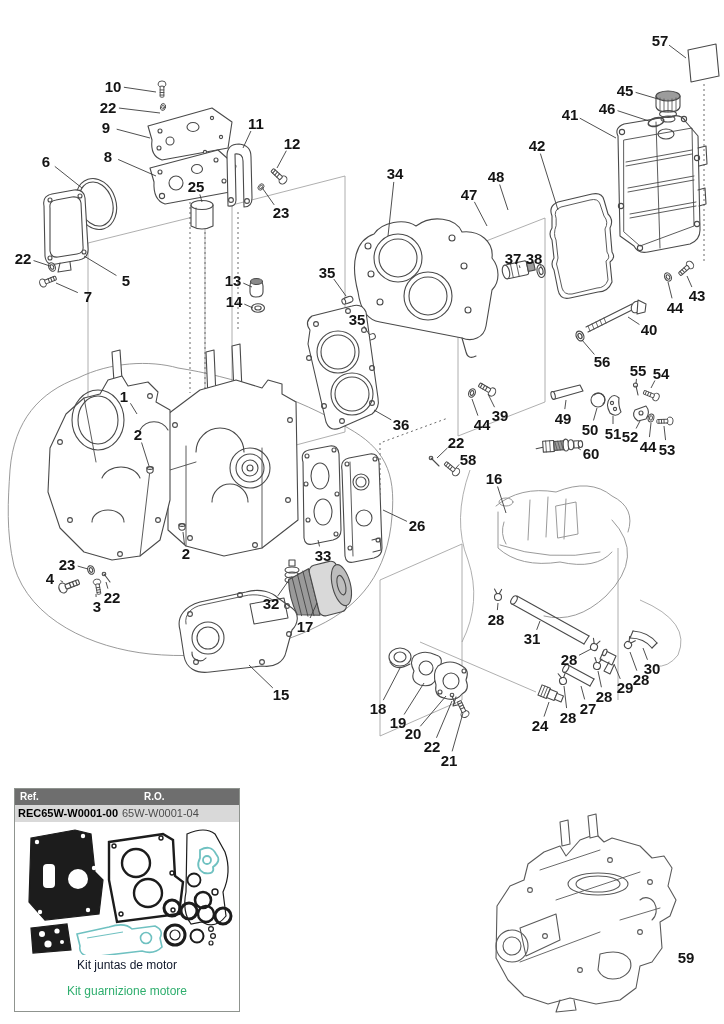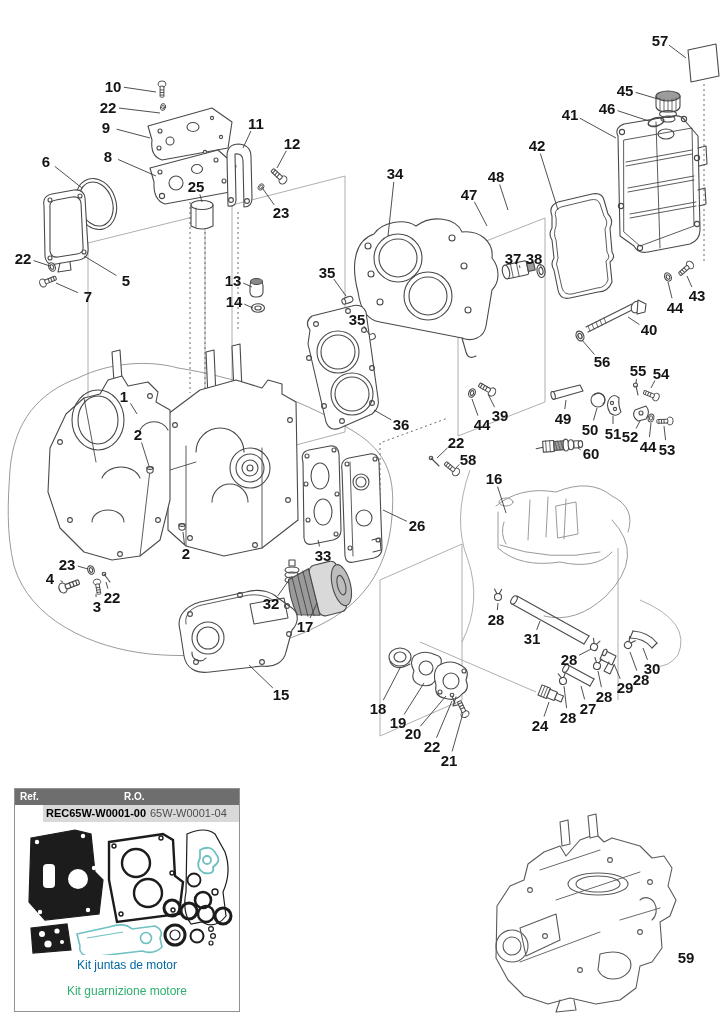--- a/index.html
+++ b/index.html
@@ -5,21 +5,21 @@
   html,body{margin:0;padding:0;background:#e8e8e8;}
   .page{position:relative;width:724px;height:1024px;background:#ffffff;overflow:hidden;
         font-family:"Liberation Sans",sans-serif;}
   #diagram{position:absolute;left:0;top:0;}
   .callout{font-family:"Liberation Sans",sans-serif;font-size:15px;font-weight:bold;
            fill:#141414;text-anchor:middle;dominant-baseline:central;}
   .leader{stroke:#3c3c3c;stroke-width:0.9;fill:none;}
   
   .kit-box{position:absolute;left:14px;top:788px;width:226px;height:224px;
            border:1px solid #8f948f;background:#fff;box-sizing:border-box;}
-  .kit-header{display:flex;height:16px;line-height:16px;font-size:10px;font-weight:bold;}
+  .kit-header{display:flex;height:16px;line-height:16px;font-size:10px;font-weight:bold;gap:20px;}
   .kh-ref{width:104px;padding-left:5px;}
   .kh-ro{flex:1;}
   .kit-values{display:flex;height:17px;line-height:17px;font-size:11px;}
   .kv-ref{width:104px;padding-left:3px;font-weight:bold;}
   .kv-ro{flex:1;}
   .kit-image{height:133px;}
   .kit-captions{text-align:center;font-size:12px;line-height:15px;padding-top:3px;}
 </style>
 </head>
 <body>
@@ -669,21 +669,21 @@
         <text x="449" y="760" class="callout">21</text>
         <text x="686" y="957" class="callout">59</text>
       </g>
 </svg>
 
 <div class="kit-box">
   <div class="kit-header" style="color: rgb(255, 255, 255); background: rgb(110, 110, 110);">
     <span class="kh-ref">Ref.</span>
     <span class="kh-ro">R.O.</span>
   </div>
-  <div class="kit-values" style="background: rgb(217, 217, 217); margin-left: 28px;">
+  <div class="kit-values" style="background: rgb(217, 217, 217);">
     <span class="kv-ref">REC65W-W0001-00</span>
     <span class="kv-ro" style="color: rgb(77, 77, 77);">65W-W0001-04</span>
   </div>
   <div class="kit-image">
     <svg width="224" height="133" viewBox="0 0 224 133">
       <g stroke="#1c1c1c" fill="none" stroke-width="1.2">
         <g>
           <path d="M16,16 L60,8 L76,12 L80,50 L88,58 L84,92 L30,98 L14,80 Z" fill="#1c1c1c"></path>
           <circle cx="63" cy="57" r="10" fill="#fff" stroke="none"></circle>
           <rect x="28" y="42" width="12" height="24" rx="4" fill="#fff" stroke="none"></rect>
@@ -732,18 +732,18 @@
           <circle cx="160" cy="113" r="5" stroke-width="1.2"></circle>
           <circle cx="182" cy="114" r="6.5" stroke-width="2"></circle>
           <circle cx="196" cy="107" r="2.4" stroke-width="1.2"></circle>
           <circle cx="198" cy="114" r="2.4" stroke-width="1.2"></circle>
           <circle cx="196" cy="121" r="2" stroke-width="1.2"></circle>
         </g>
       </g>
     </svg>
   </div>
   <div class="kit-captions">
-    <div class="kcap" style="color: #0369a1;">Kit juntas de motor</div>
+    <div class="kcap" style="color: #0f172a;">Kit juntas de motor</div>
     <div class="kcap" style="color: rgb(47, 174, 110); margin-top: 11px;">Kit guarnizione motore</div>
   </div>
 </div>
 
 </div>
 
 </body></html>

